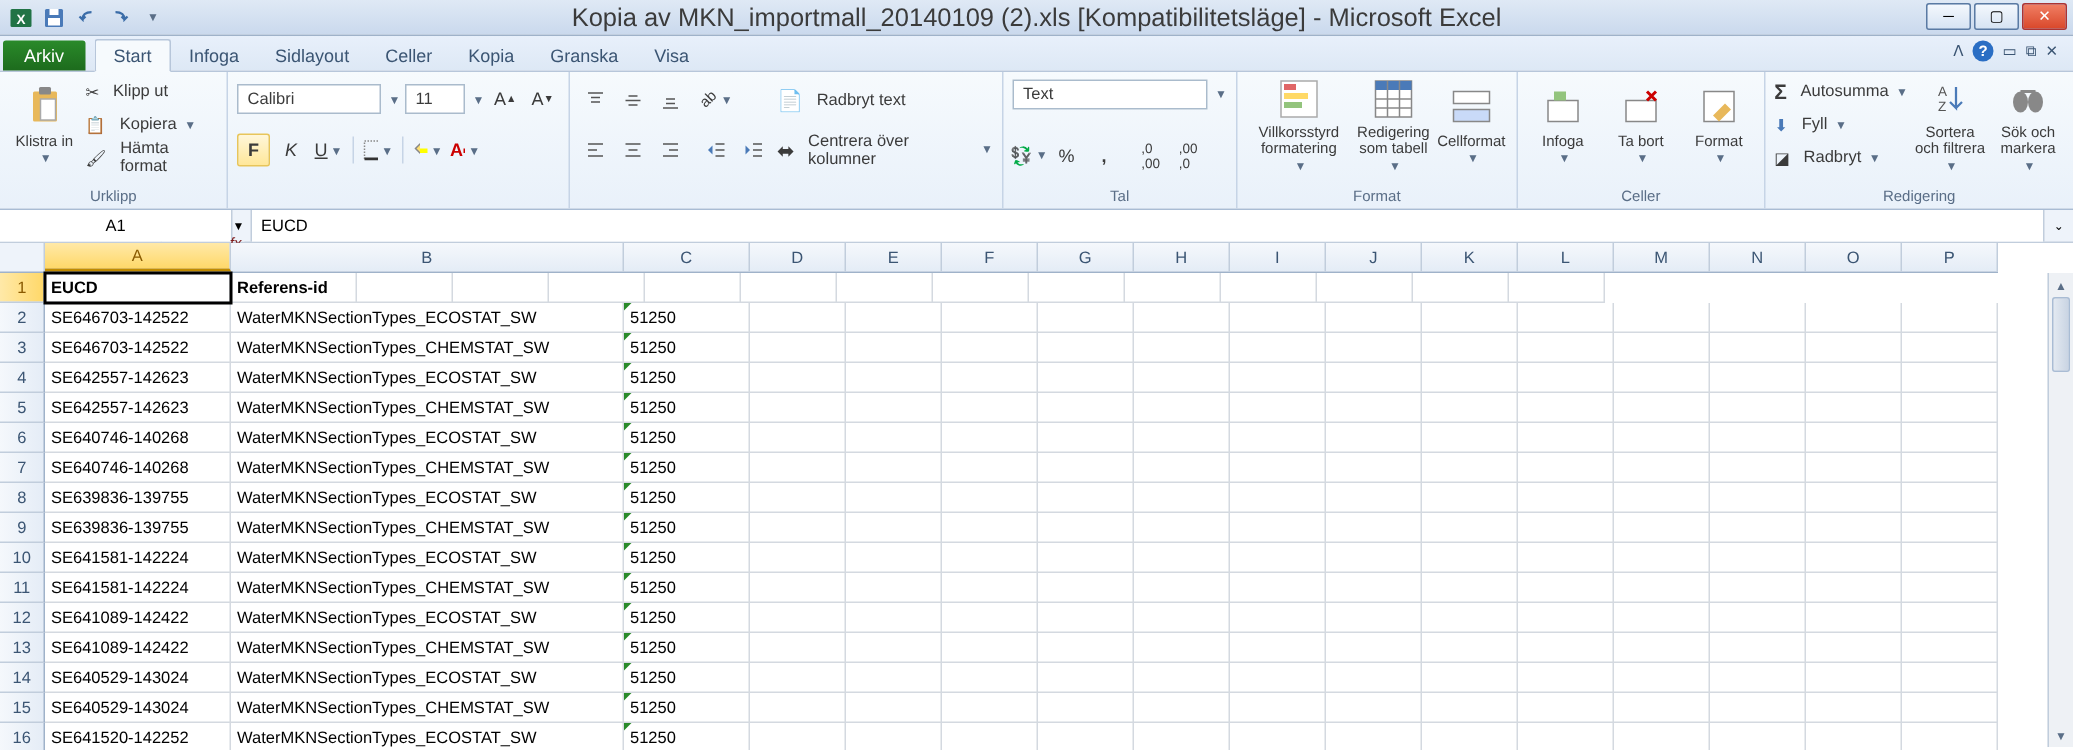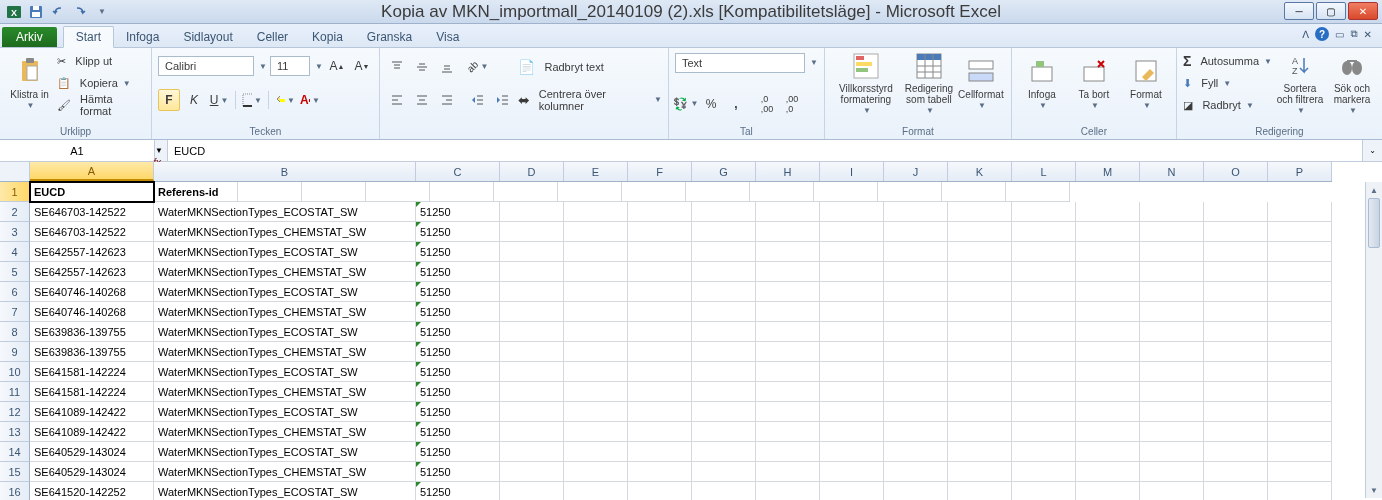--- a/index.html
+++ b/index.html
@@ -194,21 +194,20 @@
               <span class="dd">▼</span>
             </div>
           <div class="btn-sq">
               <b style="color:#c00">A</b>
               <div class="color-strip" style="background:#c00"></div>
               <span class="dd">▼</span>
             </div>
         </div>
       </div>
     </div>
-    <div class="group-label">Tecken</div>
   </div>
 
   <div class="group">
     <div class="group-body">
       <div class="col">
         <div class="small-row">
           <div class="btn-sq">
               <svg width="14" height="14">
                 <line x1="2" y1="2" x2="12" y2="2" stroke="#555"></line>
                 <line x1="4" y1="5" x2="10" y2="5" stroke="#555"></line>

